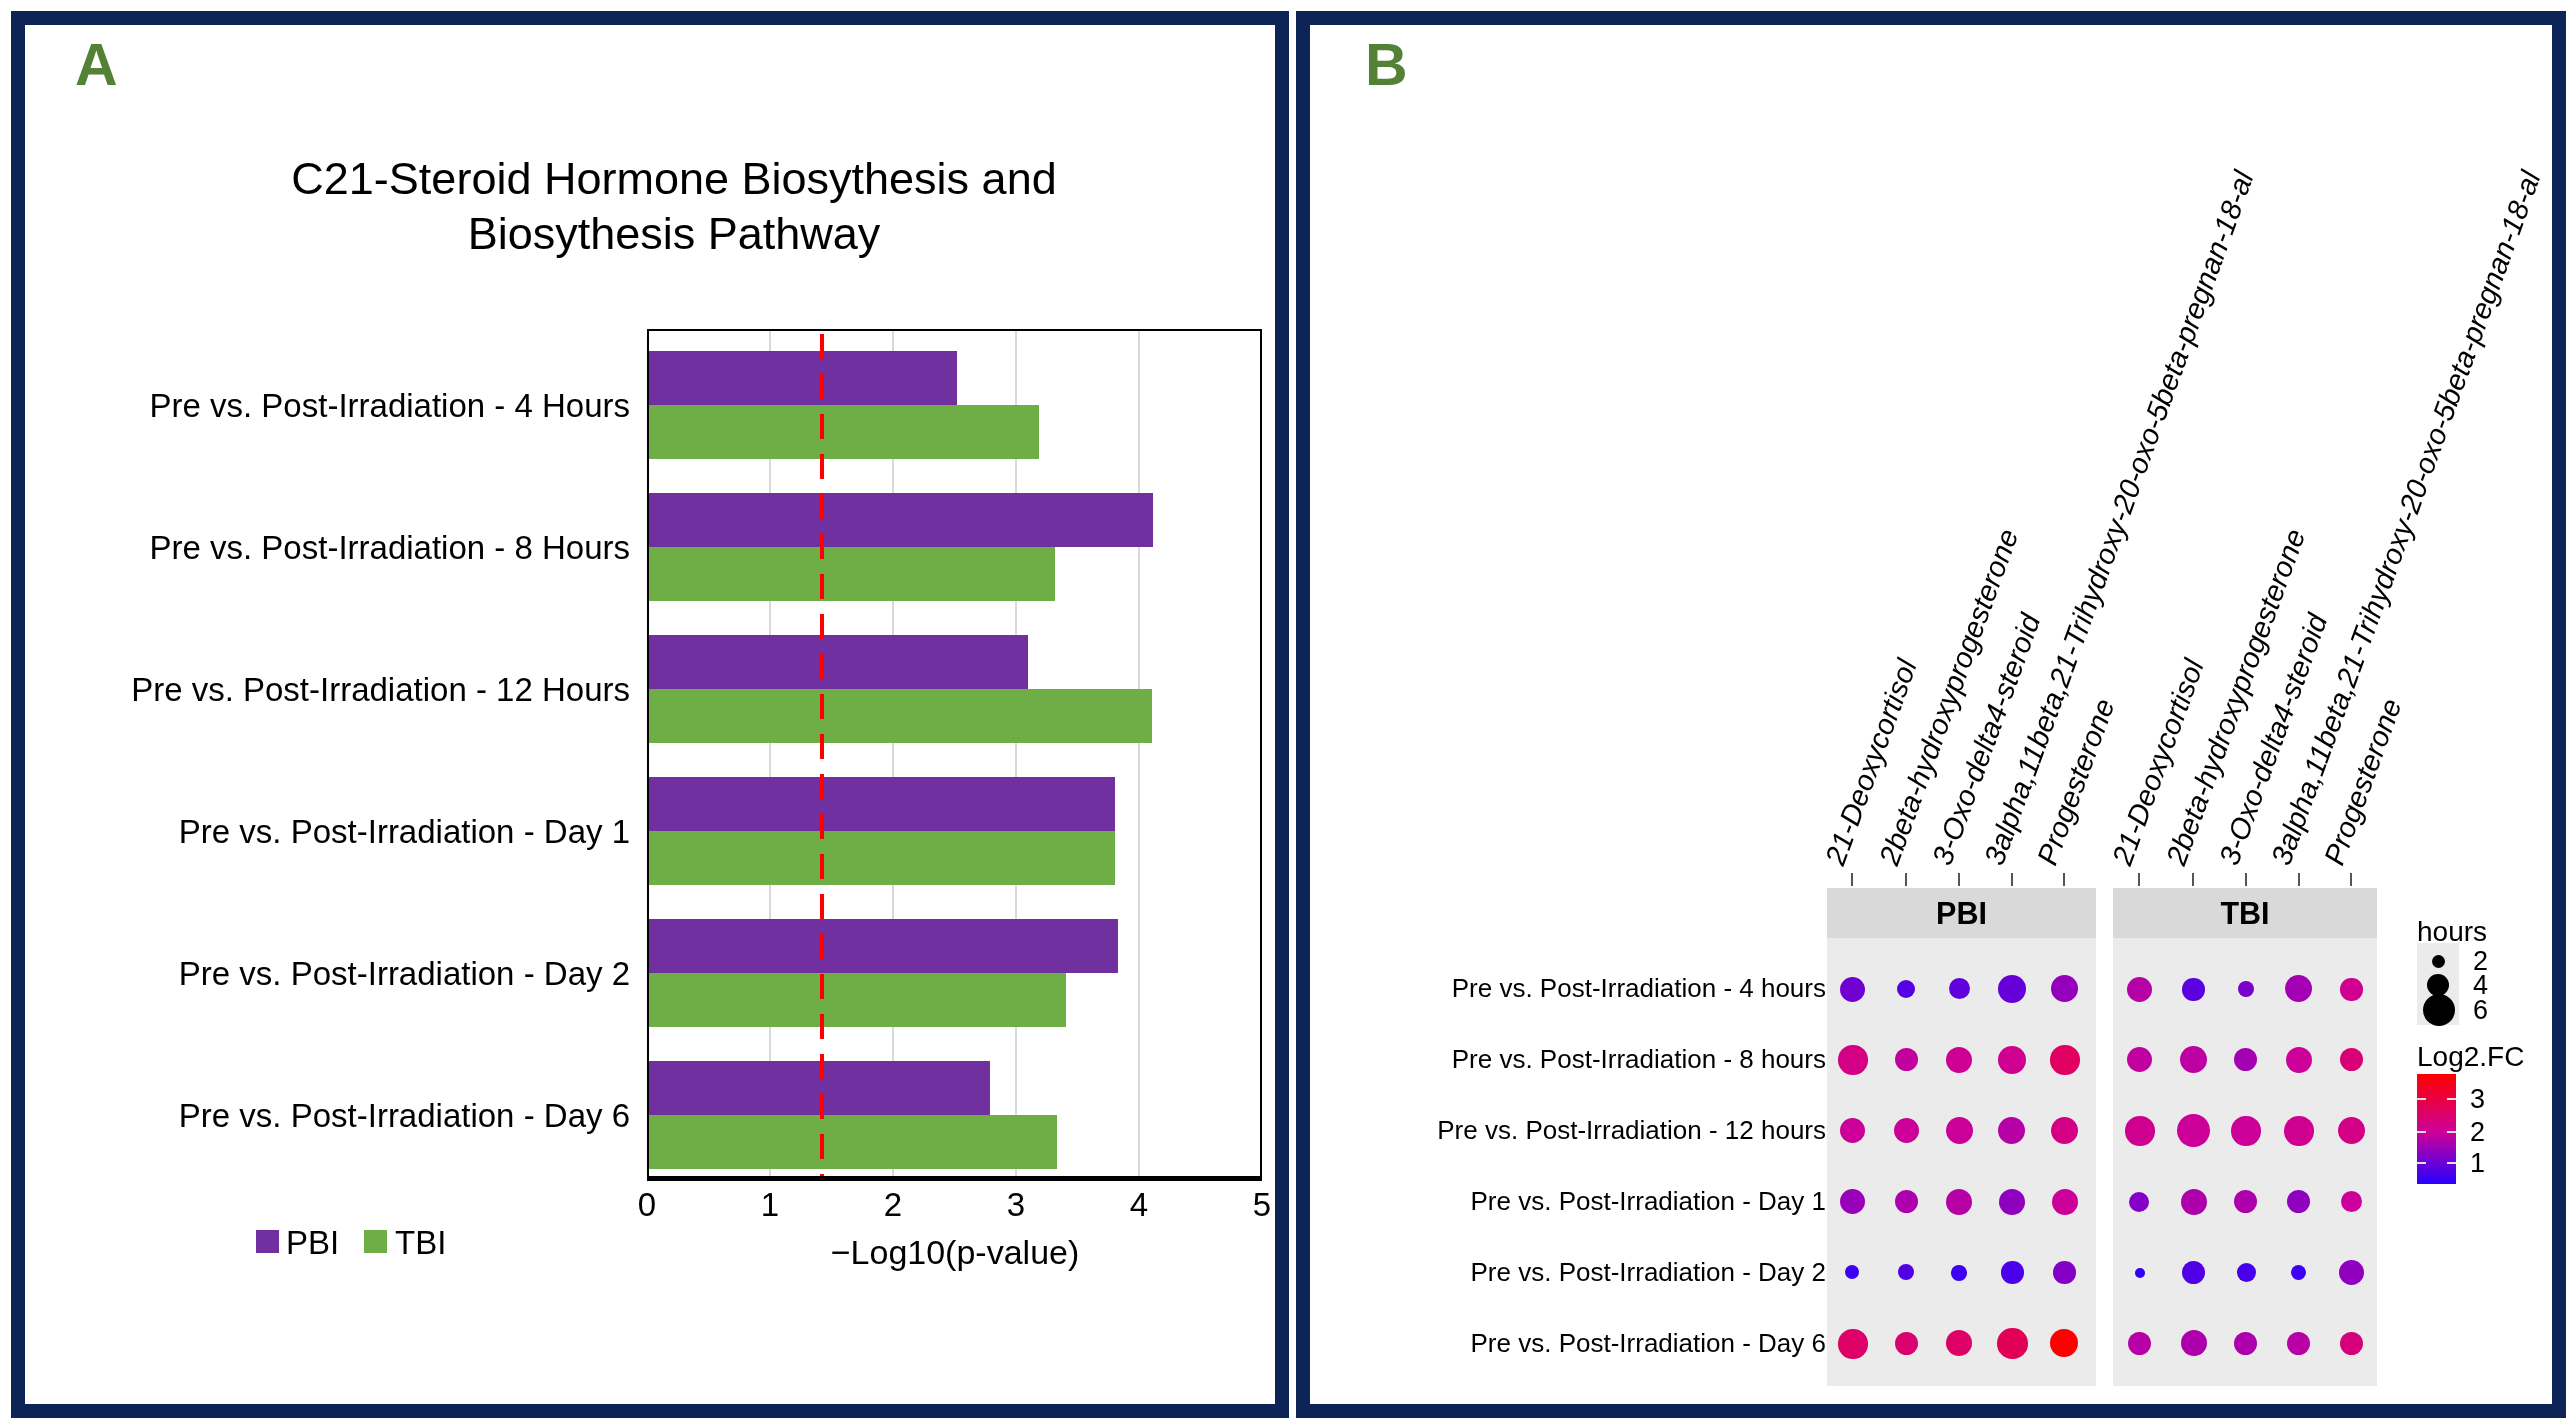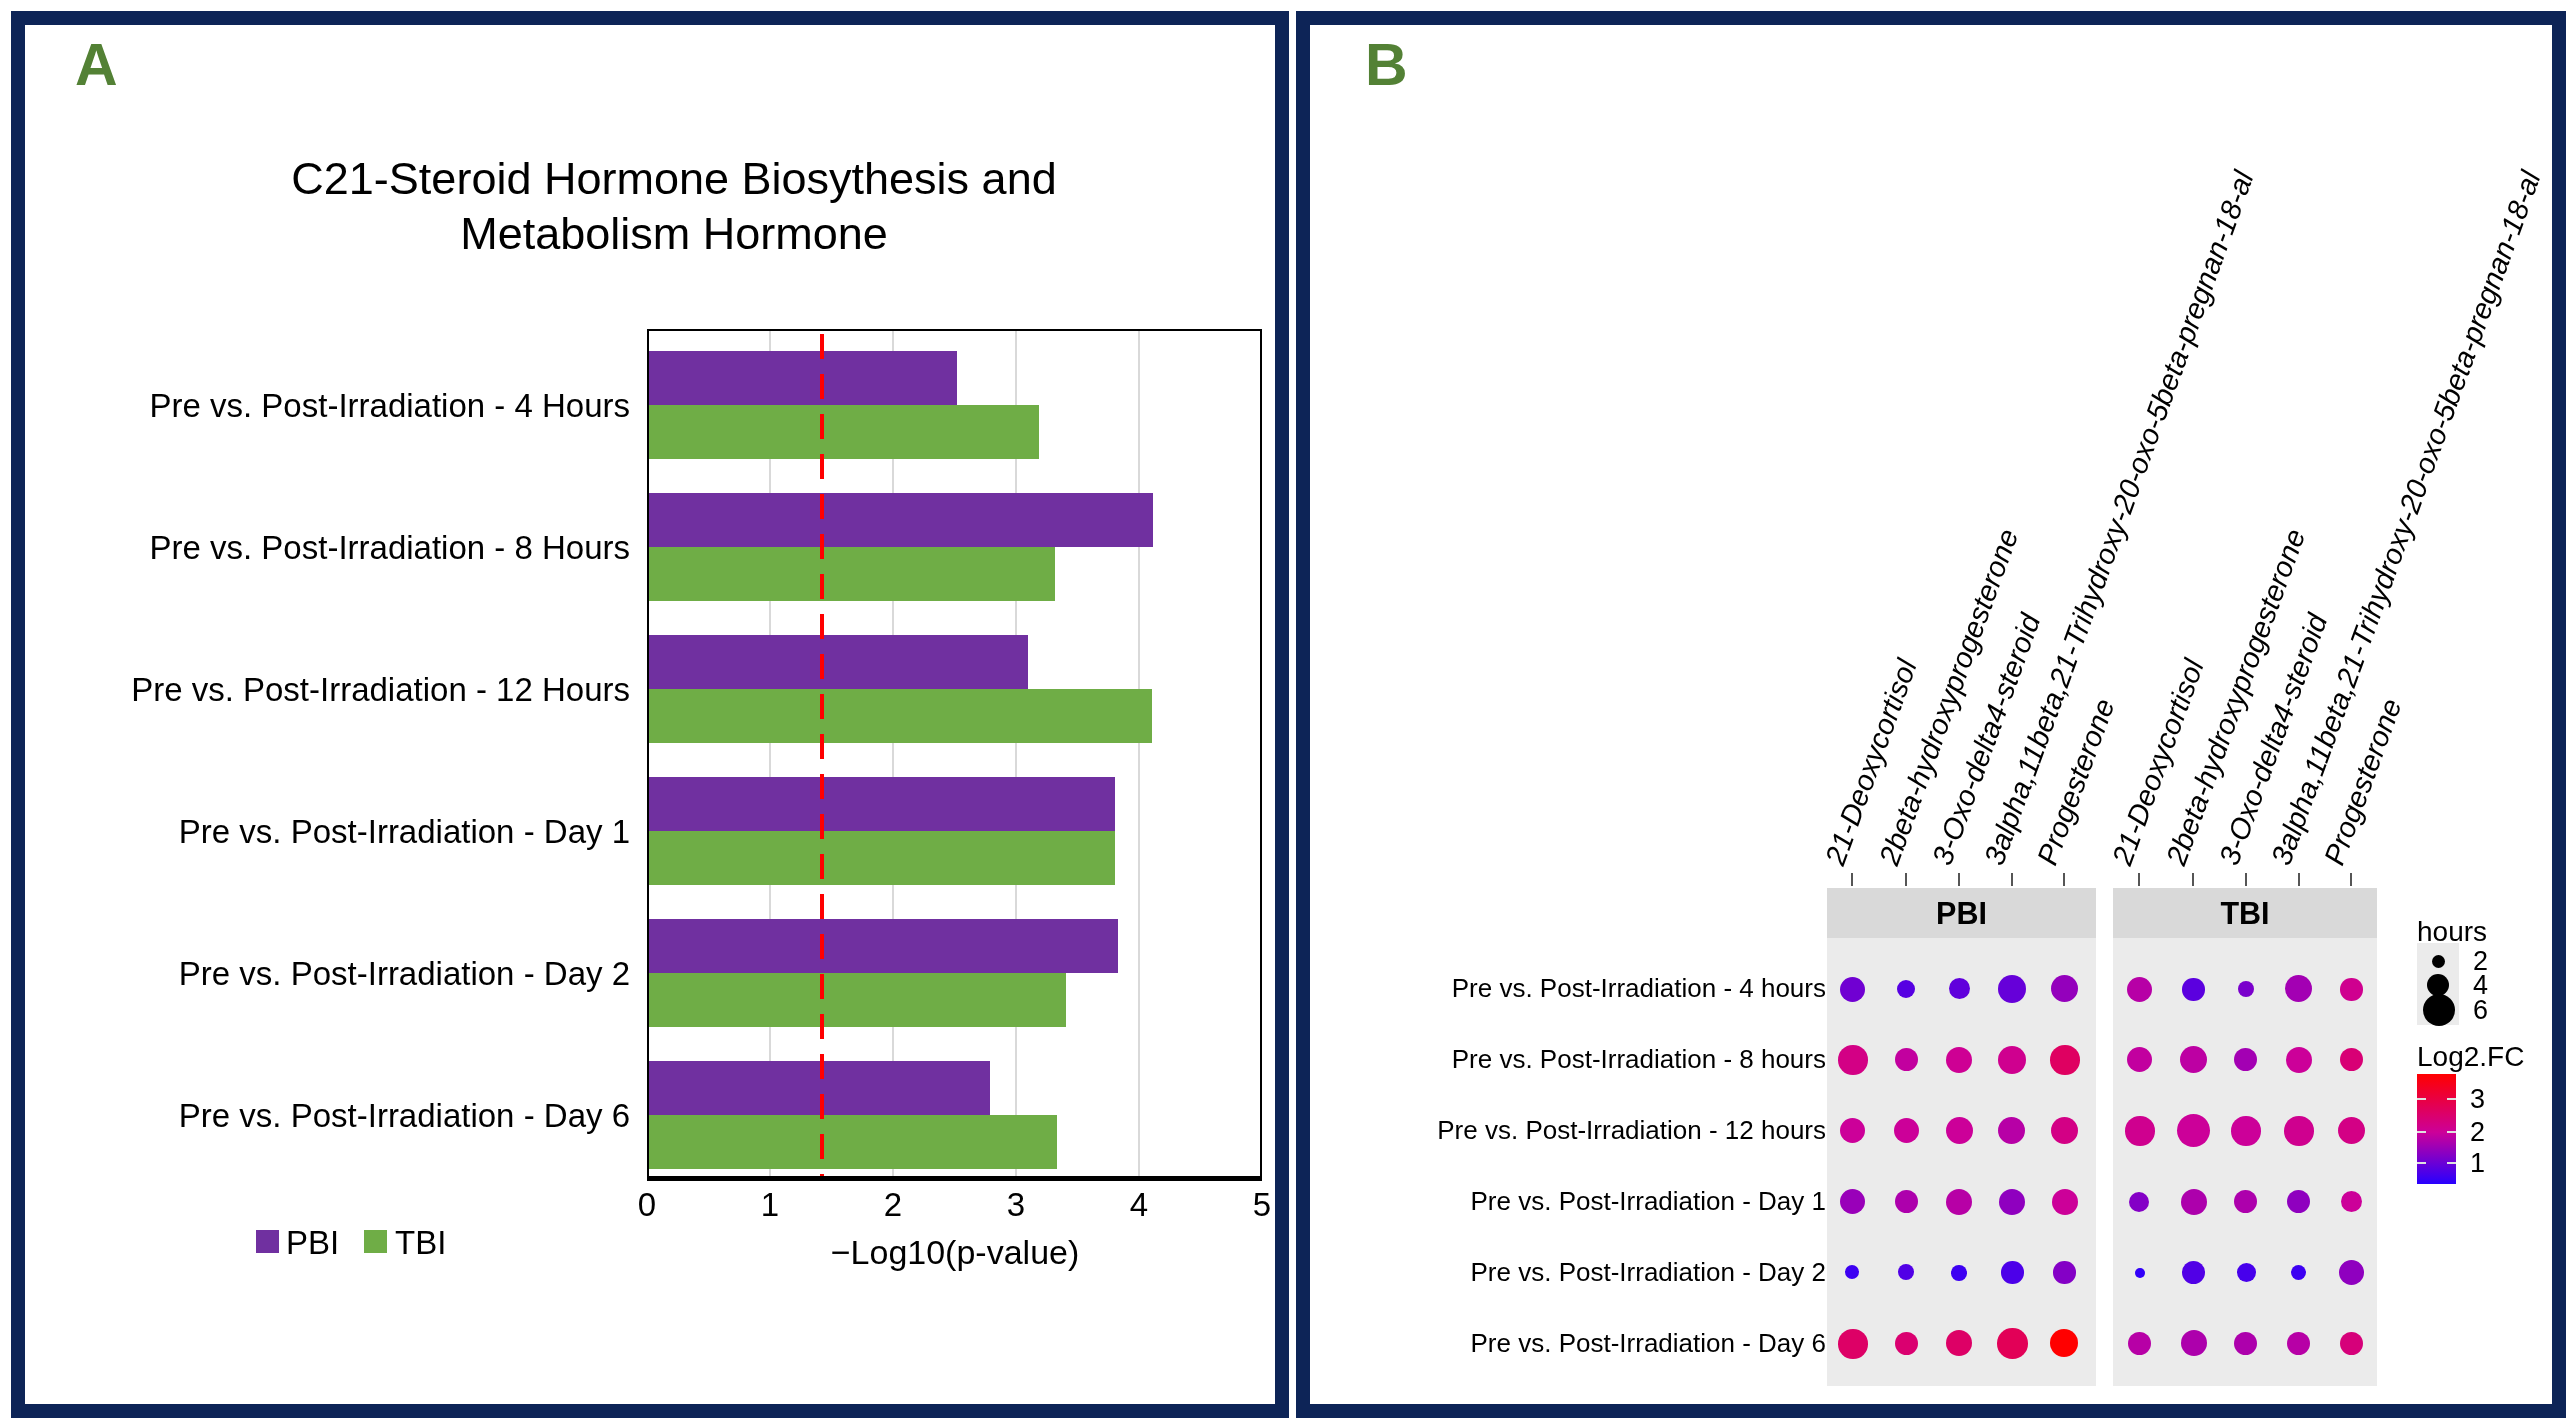--- a/index.html
+++ b/index.html
@@ -38,21 +38,21 @@
 </head>
 <body>
 
 <div id="fig">
 
   <div id="panelA-box" class="panel-box"></div>
   <span class="panel-letter" style="left:75px;top:36px;">A</span>
 
   <div class="titleA">
     <div>C21-Steroid Hormone Biosythesis and</div>
-    <div>Metabolism Hormone</div>
+    <div>Biosythesis Pathway</div>
   </div>
 
   <div id="plotA">
       <div class="xtick" style="left: 612px; top: 1187px;">0</div>
       <div class="gridline" style="left: 769px; top: 329px; height: 852px;"></div>
       <div class="xtick" style="left: 735px; top: 1187px;">1</div>
       <div class="gridline" style="left: 892px; top: 329px; height: 852px;"></div>
       <div class="xtick" style="left: 858px; top: 1187px;">2</div>
       <div class="gridline" style="left: 1015px; top: 329px; height: 852px;"></div>
       <div class="xtick" style="left: 981px; top: 1187px;">3</div>

